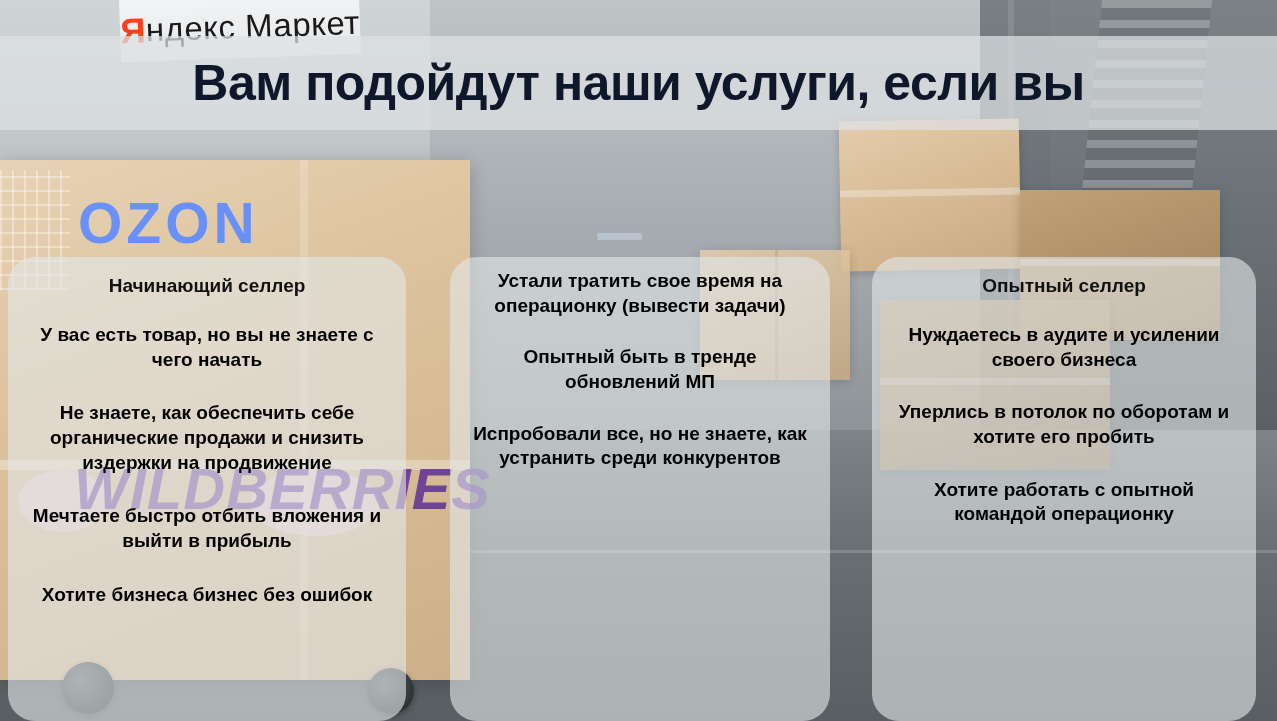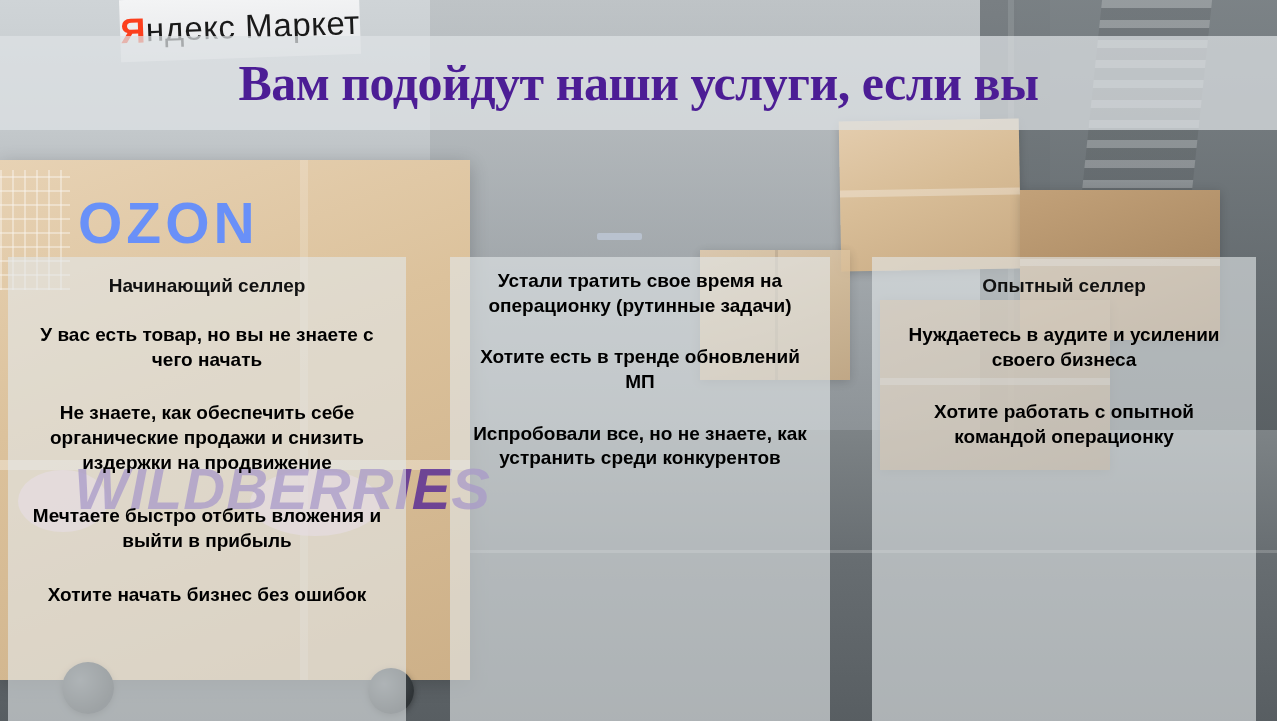--- a/index.html
+++ b/index.html
@@ -101,36 +101,37 @@
   }
 
   
   .title-band {
     position:absolute; left:0; right:0; top:36px; height:94px;
     background:rgba(222,226,229,.72);
   }
   .title {
     position:absolute; left:0; right:0; top:42px; height:82px;
     display:flex; align-items:center; justify-content:center;
-    font-size:50px; font-weight:bold; color:#4c1d95;
+    font-size:50px; font-weight:bold; color:#0f172a;
     text-align:center; letter-spacing:-.5px;
-    font-family:Liberation Serif, serif;
+    font-family:Liberation Sans, sans-serif;
   }
 
   .dash {
     position:absolute; left:597px; top:233px; width:45px; height:7px;
     background:#b9c2cf; border-radius:2px;
   }
 
   .columns { position:absolute; left:0; top:0; width:1277px; height:721px; }
   .col {
     position:absolute; top:257px; bottom:0;
     background:rgba(226,230,233,.62);
     padding:12px 14px 8px;
     text-align:center;
+    border-radius:27px;
   }
   .col-1 { left:8px;   width:398px; }
   .col-2 { left:450px; width:380px; }
   .col-3 { left:872px; width:384px; }
 
   .col-head {
     font-size:19px; font-weight:bold; color:#111;
     margin-top:6px; margin-bottom:26px;
     font-family:"Liberation Sans", sans-serif;
   }
@@ -189,28 +190,29 @@
 
 <div class="dash"></div>
 
 <div class="columns">
 
   <div class="col col-1">
     <div class="col-head">Начинающий селлер</div>
     <div class="col-item">У вас есть товар, но вы не знаете с чего начать</div>
     <div class="col-item">Не знаете, как обеспечить себе органические продажи и снизить издержки на продвижение</div>
     <div class="col-item">Мечтаете быстро отбить вложения и выйти в прибыль</div>
-    <div class="col-item">Хотите начать бизнес без ошибок</div>
+    <div class="col-item">Хотите бизнеса бизнес без ошибок</div>
   </div>
 
   <div class="col col-2">
-    <div class="col-item">Устали тратить свое время на операционку (рутинные задачи)</div>
-    <div class="col-item">Хотите есть в тренде обновлений МП</div>
+    <div class="col-item">Устали тратить свое время на операционку (вывести задачи)</div>
+    <div class="col-item">Опытный быть в тренде обновлений МП</div>
     <div class="col-item">Испробовали все, но не знаете, как устранить среди конкурентов</div>
   </div>
 
   <div class="col col-3">
     <div class="col-head">Опытный селлер</div>
     <div class="col-item">Нуждаетесь в аудите и усилении своего бизнеса</div>
+    <div class="col-item">Уперлись в потолок по оборотам и хотите его пробить</div>
     <div class="col-item">Хотите работать с опытной командой операционку</div>
   </div>
 
 </div>
 
 </body></html>

